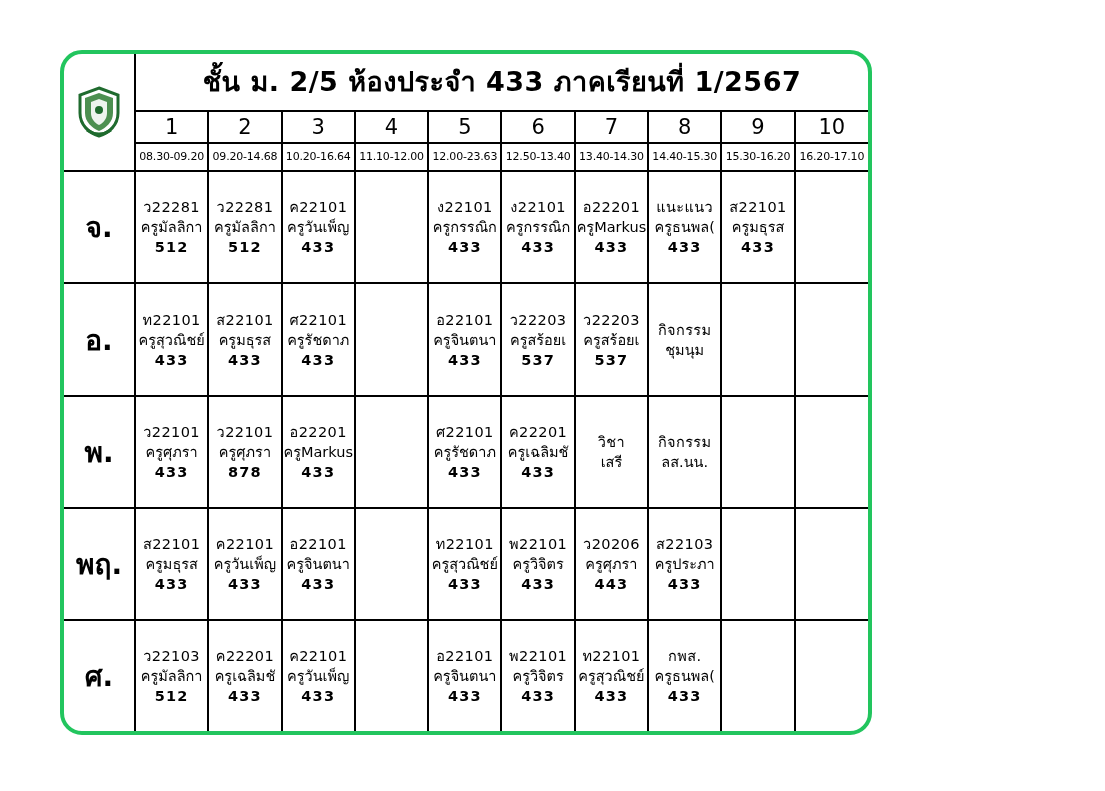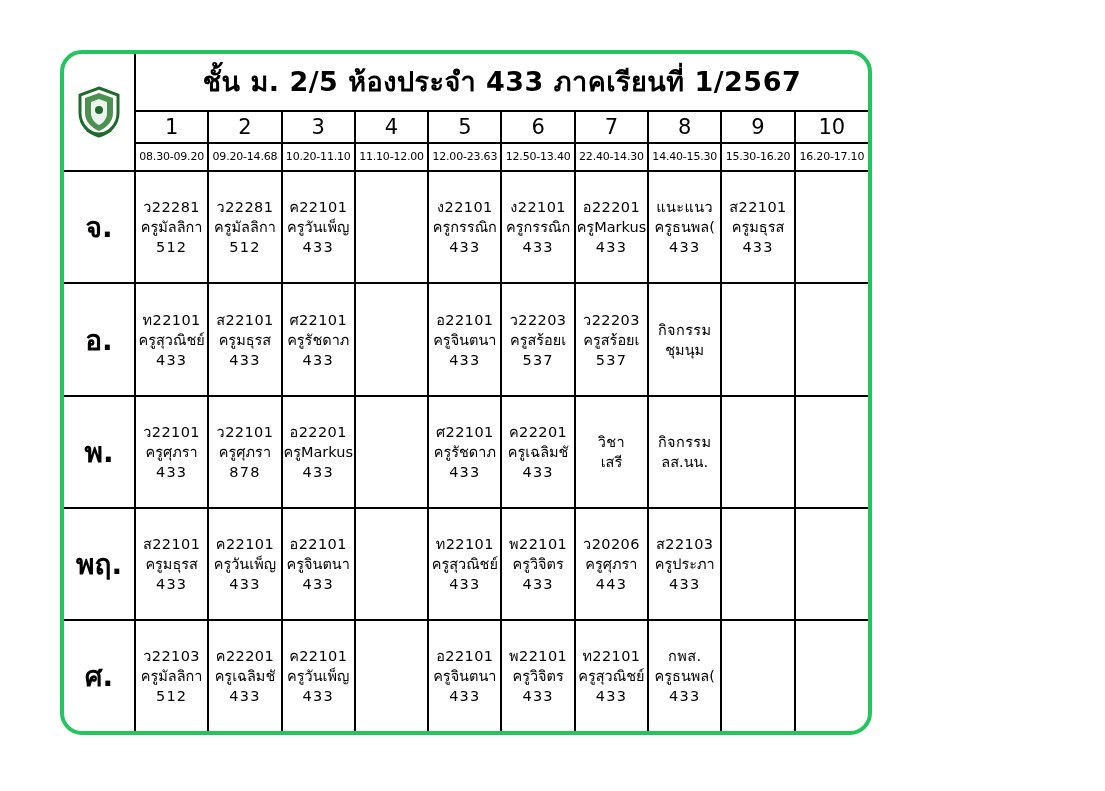--- a/index.html
+++ b/index.html
@@ -97,21 +97,21 @@
     line-height: 1.38;
     padding: 2px 1px;
     white-space: nowrap;
   }
   .slot .ln {
     display: block;
     overflow: hidden;
     white-space: nowrap;
   }
   .slot .ln.code { letter-spacing: 0.4px; }
-  .slot .ln.room { letter-spacing: 1.2px; }
+  .slot .ln.room { letter-spacing: 1.2px; font-weight: bold; }
   .empty { }
 </style>
 </head>
 <body>
 
 <div class="page">
   <div class="frame">
     <table class="sched">
       <tbody>
 
@@ -141,25 +141,25 @@
           <td class="period-num">6</td>
           <td class="period-num">7</td>
           <td class="period-num">8</td>
           <td class="period-num">9</td>
           <td class="period-num">10</td>
         </tr>
 
         <tr>
           <td class="period-time">08.30-09.20</td>
           <td class="period-time">09.20-14.68</td>
-          <td class="period-time">10.20-11.10</td>
+          <td class="period-time">10.20-16.64</td>
           <td class="period-time">11.10-12.00</td>
           <td class="period-time">12.00-23.63</td>
           <td class="period-time">12.50-13.40</td>
-          <td class="period-time">22.40-14.30</td>
+          <td class="period-time">13.40-14.30</td>
           <td class="period-time">14.40-15.30</td>
           <td class="period-time">15.30-16.20</td>
           <td class="period-time">16.20-17.10</td>
         </tr>
 
         <tr>
           <td class="day-cell">จ.</td>
           <td class="slot">
             <span class="ln code">ว22281</span>
             <span class="ln teacher">ครูมัลลิกา</span>

